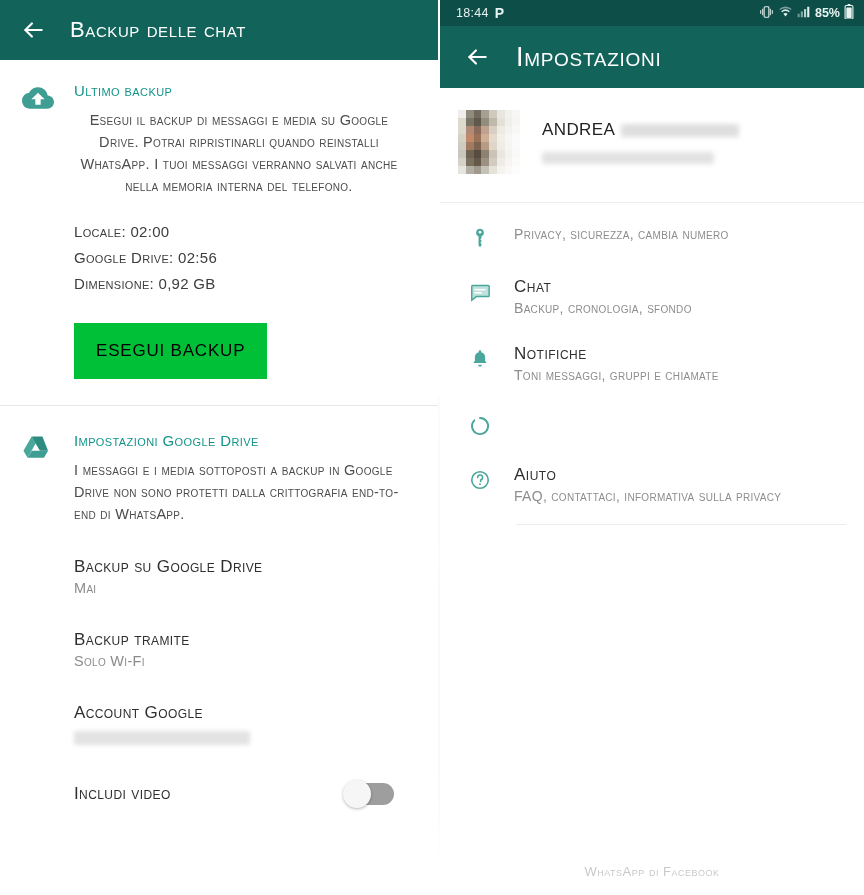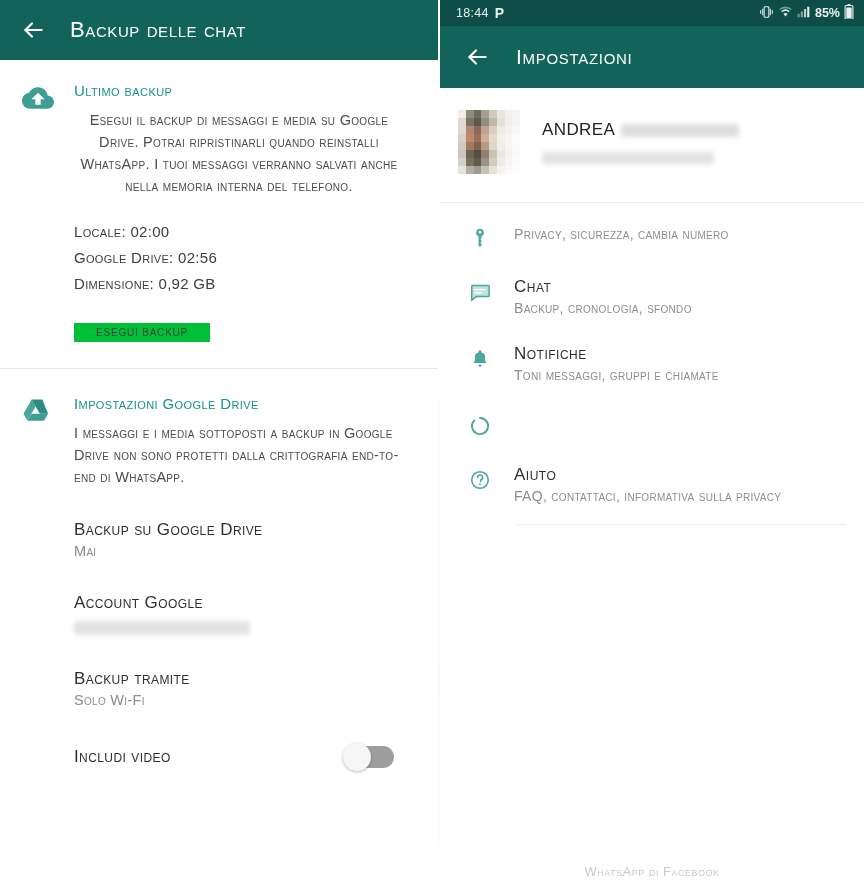--- a/index.html
+++ b/index.html
@@ -45,22 +45,22 @@
   .l-block { position:relative; }
   .l-head {
     color:#12948a; font-size:15px; letter-spacing:.4px;
   }
   .l-body {
     color:#4c4c4c; font-size:14.5px; line-height:22px; letter-spacing:.3px;
   }
   .kv { color:#3d3d3d; font-size:15px; line-height:26px; letter-spacing:.3px; }
 
   .btn-backup {
-    display:inline-block; background:#00c038; color:#404040;
-    font-size:10px; letter-spacing:.8px; padding:4px 22px; border:none; cursor:pointer;
+    display:inline-block; background:#00c038; color:#000000;
+    font-size:17px; letter-spacing:.8px; padding:18px 22px; border:none; cursor:pointer;
   }
   .divider { height:1px; background:#e6e6e6; width:100%; }
 
   .item-title { color:#2f2f2f; font-size:17px; letter-spacing:.4px; }
   .item-sub   { color:#8b8b8b; font-size:14.5px; letter-spacing:.3px; margin-top:3px; }
 
   .redact { background:#e3e3e3; border-radius:2px; filter: blur(2.2px); }
 
   .toggle {
     width:48px; height:22px; border-radius:11px; background:#9e9e9e; position:relative;
@@ -78,21 +78,21 @@
   .statusbar {
     height:26px; background:#0d4f48; display:flex; align-items:center;
     padding:0 10px 0 16px; color:#e8f2f0; font-size:12.5px; letter-spacing:.3px;
   }
   .sb-left { display:flex; align-items:center; gap:6px; }
   .sb-right { margin-left:auto; display:flex; align-items:center; gap:4px; }
   .sb-pct { font-size:12.5px; font-weight:bold; letter-spacing:0; }
   .right-header {
     height:62px; background:#12635a; display:flex; align-items:center; padding-left:20px;
   }
-  .right-title { color:#fff; font-size:21px; letter-spacing:.7px; margin-left:22px; }
+  .right-title { color:#fff; font-size:27px; letter-spacing:.7px; margin-left:22px; }
 
   .profile { display:flex; align-items:center; padding:22px 0 22px 18px; position:relative; }
   .mosaic { width:62px; height:62px; flex:none; }
   .mosaic td { width:8px; height:8px; }
   .p-texts { margin-left:22px; }
   .p-name { font-size:17px; color:#232323; letter-spacing:.4px; display:flex; align-items:center; }
   .p-name-redact { width:118px; height:13px; margin-left:6px; background:#dedede; filter:blur(2.6px); border-radius:2px; }
   .p-status-redact { width:172px; height:12px; margin-top:12px; background:#e2e2e2; filter:blur(2.8px); border-radius:2px; }
 
   .s-item { display:flex; align-items:flex-start; padding:14px 16px 14px 18px; cursor:pointer; }
@@ -171,27 +171,27 @@
       </div>
       <div class="l-head sc">Impostazioni Google Drive</div>
       <div class="l-body sc" style="margin-top:10px; max-width:330px;">I messaggi e i media sottoposti a backup in Google Drive non sono protetti dalla crittografia end-to-end di WhatsApp.</div>
 
       <div style="margin-top:32px;">
         <div class="item-title sc">Backup su Google Drive</div>
         <div class="item-sub sc">Mai</div>
       </div>
 
       <div style="margin-top:34px;">
+        <div class="item-title sc">Backup tramite</div>
+        <div class="item-sub sc">Solo Wi-Fi</div>
+      </div>
+
+      <div style="margin-top:34px;">
         <div class="item-title sc">Account Google</div>
         <div class="redact" style="width:176px; height:14px; margin-top:8px;"></div>
-      </div>
-
-      <div style="margin-top:34px;">
-        <div class="item-title sc">Backup tramite</div>
-        <div class="item-sub sc">Solo Wi-Fi</div>
       </div>
 
       <div style="margin-top:38px; display:flex; align-items:center;">
         <div class="item-title sc">Includi video</div>
         <div class="toggle" style="margin-left:auto; margin-right:22px;">
           <div class="knob"></div>
         </div>
       </div>
     </div>
   </div>

